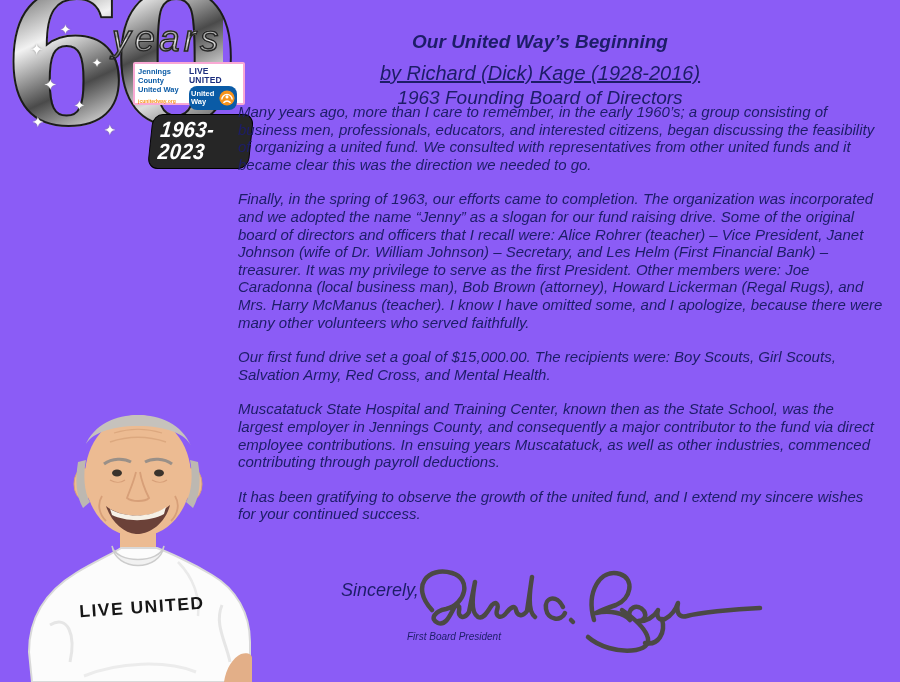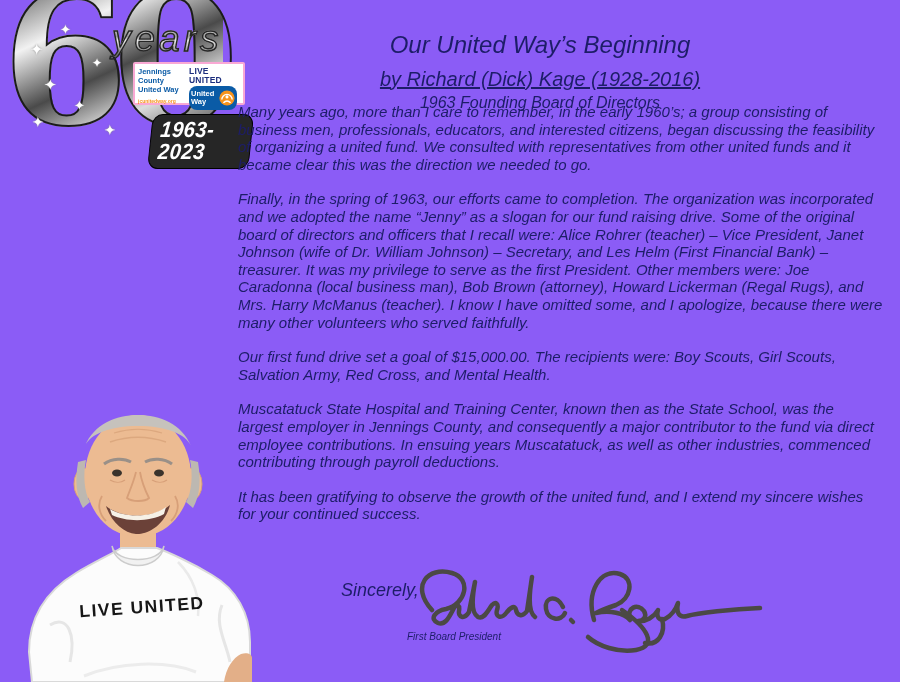--- a/index.html
+++ b/index.html
@@ -47,23 +47,23 @@
   .logo-anniv {
     position:absolute; left:142px; top:112px;
     background:#262626; color:#ffffff; font-style:italic; font-weight:700;
     font-size:22px; line-height:1; padding:4px 9px 5px 9px; border-radius:11px;
     transform:skewX(-6deg) scaleX(0.92); transform-origin:left center;
     letter-spacing:0.5px; border:1px solid #000;
   }
 
   
   .header { position:absolute; left:250px; top:31px; width:580px; text-align:center; color:#1d1d68; font-style:italic; }
-  .title    { font-size:24px; line-height:1.15; }
+  .title    { font-size:19px; line-height:1.15;font-weight:bold; }
   .byline   { font-size:20px; line-height:1.2; margin-top:8px;text-decoration:underline; }
-  .subtitle { font-size:16px; line-height:1.2; margin-top:2px; }
+  .subtitle { font-size:19px; line-height:1.2; margin-top:2px; }
 
   
   .letter {
     position:absolute; left:238px; top:103px; width:645px;
     color:#1d1d68; font-style:italic; font-size:15px; line-height:17.6px;
   }
   .letter p { margin:0 0 17px 0; }
 
   
   .salutation { position:absolute; left:341px; top:580px; color:#1d1d68; font-style:italic; font-size:18px; }

